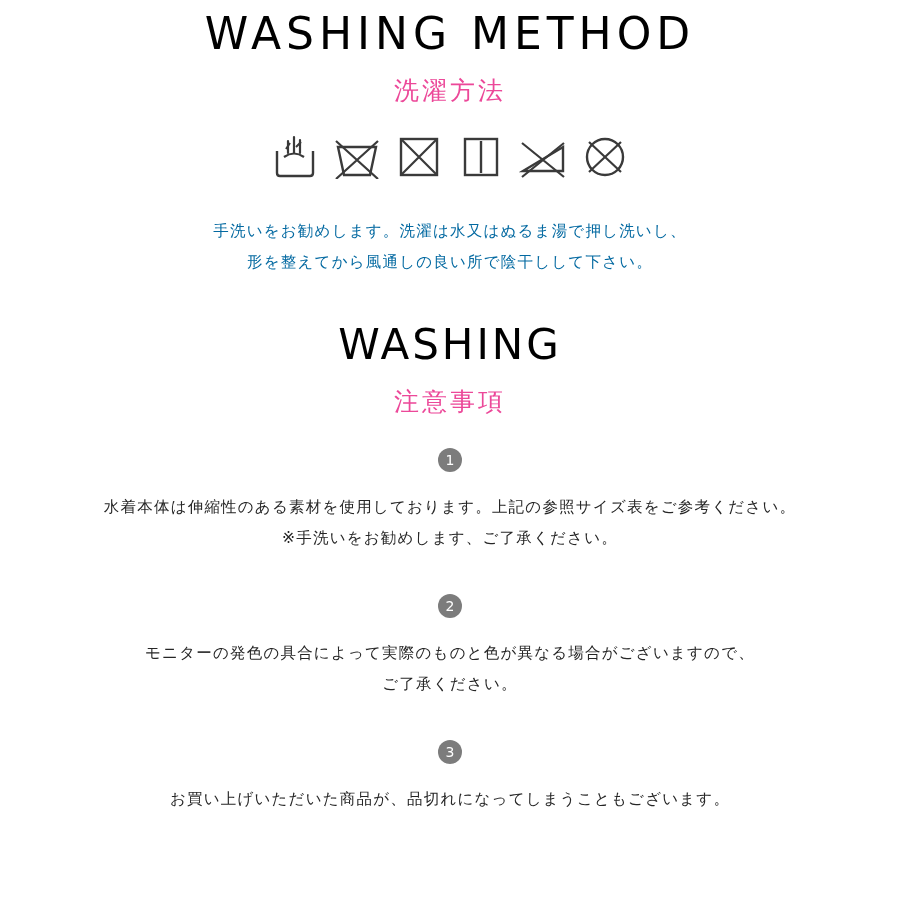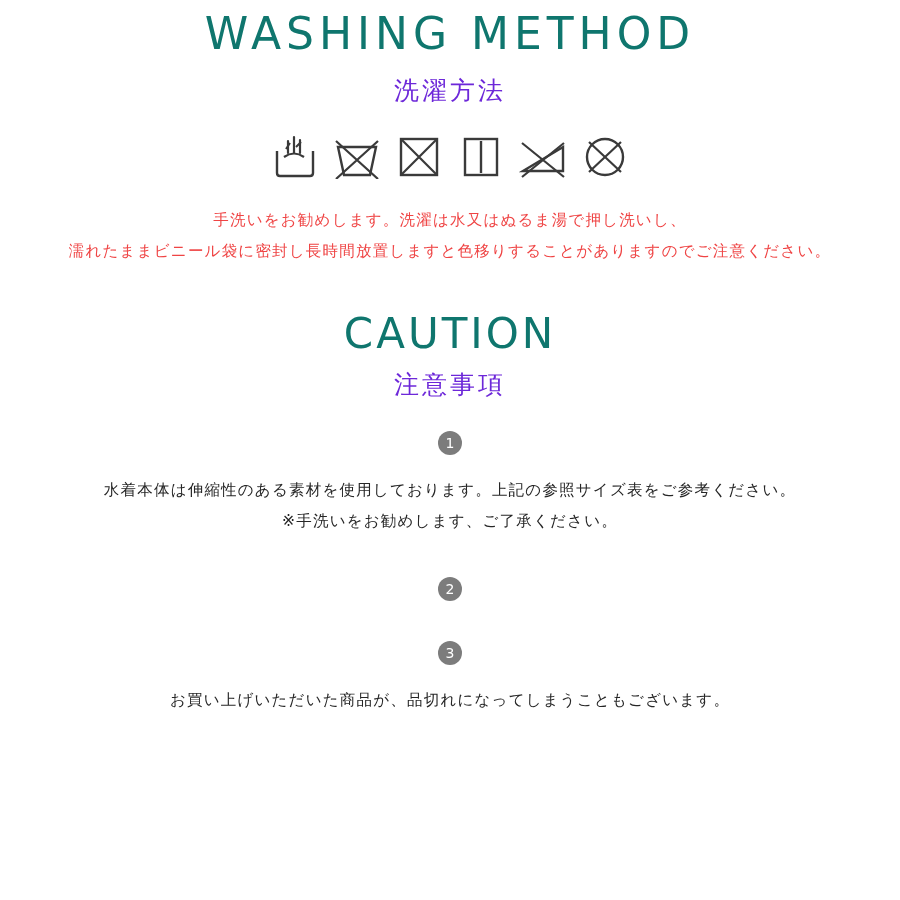--- a/index.html
+++ b/index.html
@@ -21,29 +21,29 @@
     box-sizing: border-box;
     padding: 0;
   }
 
   
   .title-en {
     text-align: center;
     font-size: 44px;
     letter-spacing: 5px;
     font-weight: 400;
-    color: #0f766e;
+    color: #000000;
     font-family: "DejaVu Sans", sans-serif;
     line-height: 1.1;
   }
   .title-jp {
     text-align: center;
     font-size: 25px;
     letter-spacing: 3px;
-    color: #6d28d9;
+    color: #ec4899;
     font-weight: 500;
     font-family: "DejaVu Sans", sans-serif;
   }
 
   #washing-title { margin-top: 10px; }
   #washing-subtitle { margin-top: 16px; }
 
   
   .symbols {
     display: flex;
@@ -55,33 +55,33 @@
   }
   .sym {
     width: 50px;
     height: 46px;
     position: relative;
   }
   .sym svg { display: block; }
 
   
   .care-text {
-    margin-top: 24px;
+    margin-top: 35px;
     text-align: center;
-    color: #ef4444;
+    color: #0369a1;
     font-size: 15.5px;
     line-height: 2.0;
     letter-spacing: 1.2px;
     font-family: "DejaVu Sans", sans-serif;
   }
   .care-text div { white-space: nowrap; }
 
   
   #caution-title { margin-top: 44px; font-size: 42px; letter-spacing: 3px;}
-  #caution-subtitle { margin-top: 10px; }
+  #caution-subtitle { margin-top: 16px; }
 
   .num-badge {
     width: 24px;
     height: 24px;
     border-radius: 50%;
     background: #7c7c7c;
     color: #ffffff;
     font-size: 14px;
     line-height: 24px;
     text-align: center;
@@ -154,36 +154,40 @@
       <svg width="50" height="46" viewBox="0 0 50 46">
         <circle cx="25" cy="24" r="18" fill="none" stroke="#3a3a3a" stroke-width="2.4"></circle>
         <path d="M9 9 L41 39 M41 9 L9 39" fill="none" stroke="#3a3a3a" stroke-width="2.2"></path>
       </svg>
     </div>
 
   </div>
 
   <div class="care-text">
     <div>手洗いをお勧めします。洗濯は水又はぬるま湯で押し洗いし、</div>
-    <div>濡れたままビニール袋に密封し長時間放置しますと色移りすることがありますのでご注意ください。</div>
+    <div>形を整えてから風通しの良い所で陰干しして下さい。</div>
   </div>
 
-  <div class="title-en" id="caution-title">CAUTION</div>
+  <div class="title-en" id="caution-title">WASHING</div>
   <div class="title-jp" id="caution-subtitle">注意事項</div>
 
   <div class="item" id="item-1">
     <div class="num-badge">1</div>
     <div class="item-text">
       <div>水着本体は伸縮性のある素材を使用しております。上記の参照サイズ表をご参考ください。</div>
       <div>※手洗いをお勧めします、ご了承ください。</div>
     </div>
   </div>
 
   <div class="item" id="item-2">
     <div class="num-badge">2</div>
+    <div class="item-text">
+      <div>モニターの発色の具合によって実際のものと色が異なる場合がございますので、</div>
+      <div>ご了承ください。</div>
+    </div>
   </div>
 
   <div class="item" id="item-3">
     <div class="num-badge">3</div>
     <div class="item-text">
       <div>お買い上げいただいた商品が、品切れになってしまうこともございます。</div>
     </div>
   </div>
 
 </div>

